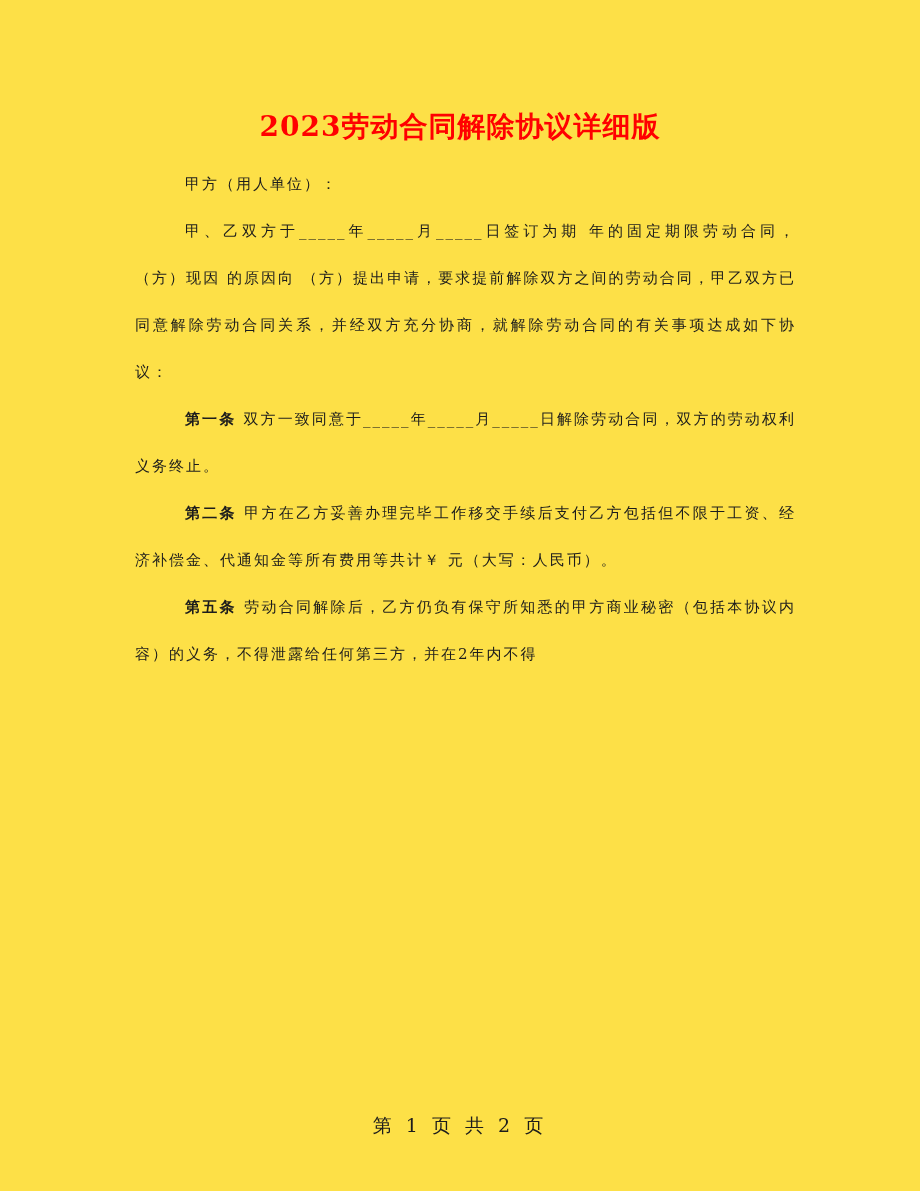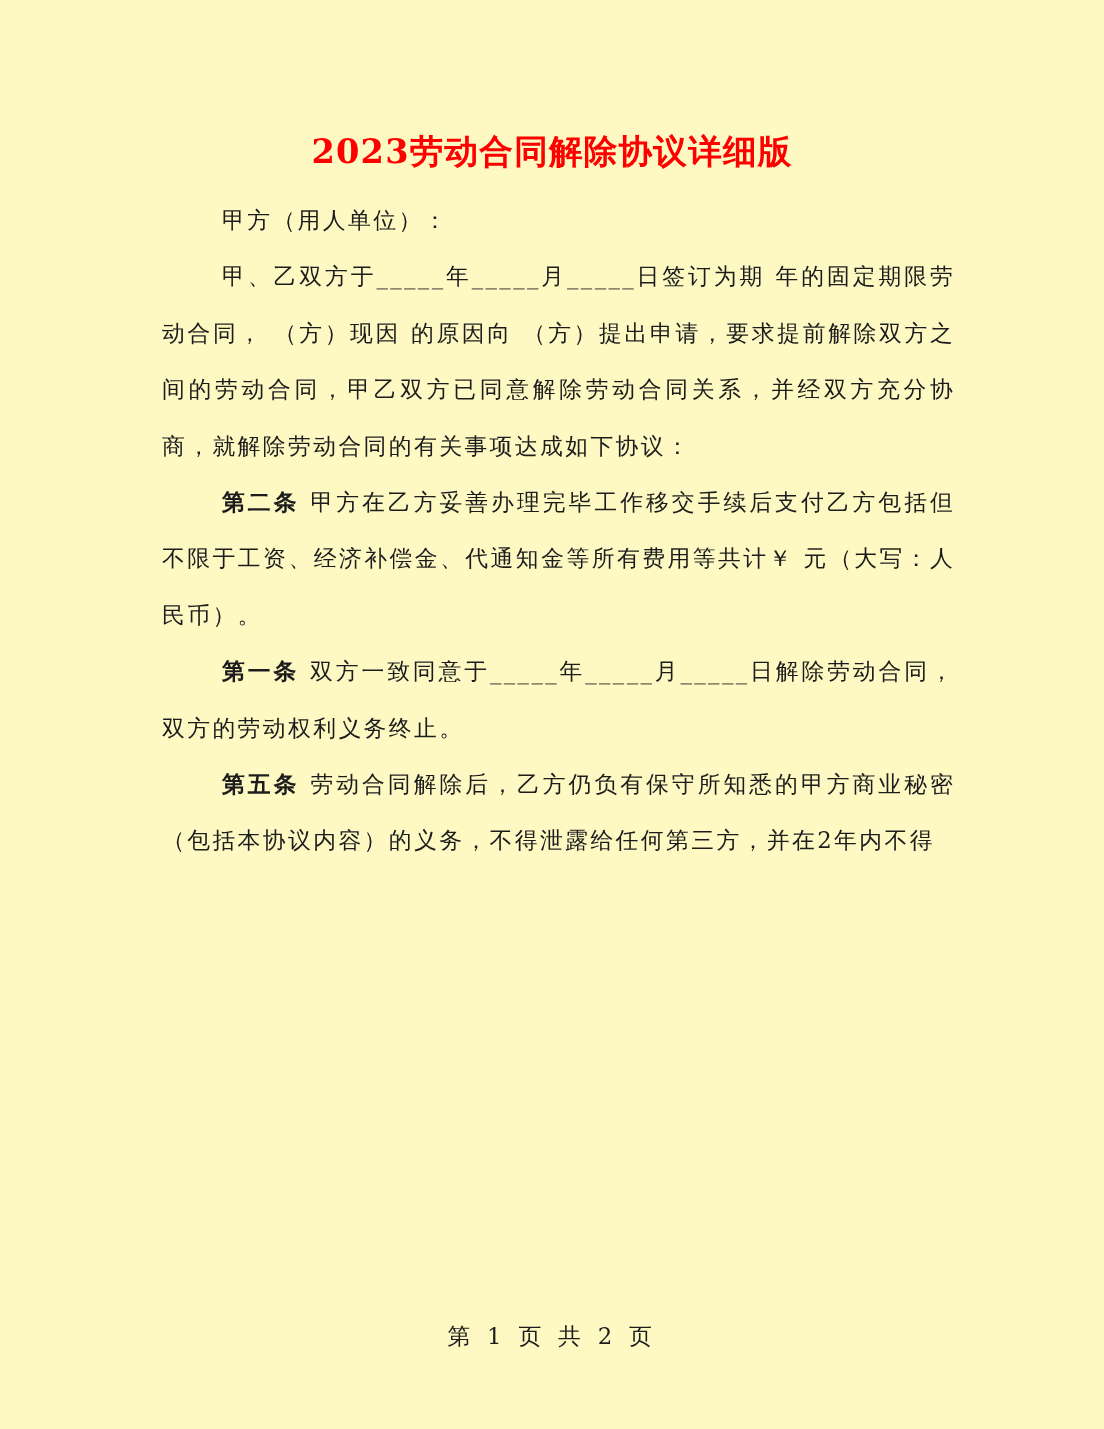--- a/index.html
+++ b/index.html
@@ -6,55 +6,55 @@
   html, body {
     margin: 0;
     padding: 0;
     background: #ffffff;
   }
   .page {
     position: relative;
     width: 920px;
     height: 1191px;
     margin: 0 auto;
-    background: #fef9c3;
+    background: #fde047;
     overflow: hidden;
     font-family: "DejaVu Serif", "Liberation Serif", serif;
   }
   .doc-title {
     margin-top: 103px;
     height: 48px;
     line-height: 48px;
     text-align: center;
     color: #ff0000;
     font-size: 28px;
     font-weight: bold;
     letter-spacing: 1px;
   }
   .doc-body {
     margin: 10px 124px 0 135px; 
     color: #1c1c1c;
-    font-size: 19px;
+    font-size: 15px;
     line-height: 47px;
     text-align: justify;
     letter-spacing: 2px;
   }
   .doc-body p {
     margin: 0;
     padding: 0;
     text-indent: 50px;
   }
   .clause-label {
     font-weight: bold;
   }
   .page-footer {
     position: absolute;
     left: 0;
     right: 0;
-    bottom: 64px;
+    bottom: 53px;
     height: 26px;
     line-height: 26px;
     text-align: center;
     color: #1c1c1c;
     font-size: 19px;
     letter-spacing: 4px;
   }
 </style>
 </head>
 <body>
@@ -63,23 +63,23 @@
 
   <div class="doc-title">2023劳动合同解除协议详细版</div>
 
   <div class="doc-body">
 
     <p><b class="clause-label"></b><span>甲方（用人单位）：</span></p>
 
 
     <p><b class="clause-label"></b><span>甲、乙双方于_____年_____月_____日签订为期 年的固定期限劳动合同， （方）现因 的原因向 （方）提出申请，要求提前解除双方之间的劳动合同，甲乙双方已同意解除劳动合同关系，并经双方充分协商，就解除劳动合同的有关事项达成如下协议：</span></p>
 
+    <p><b class="clause-label">第一条 </b><span>双方一致同意于_____年_____月_____日解除劳动合同，双方的劳动权利义务终止。</span></p>
+
     <p><b class="clause-label">第二条 </b><span>甲方在乙方妥善办理完毕工作移交手续后支付乙方包括但不限于工资、经济补偿金、代通知金等所有费用等共计￥ 元（大写：人民币）。</span></p>
-
-    <p><b class="clause-label">第一条 </b><span>双方一致同意于_____年_____月_____日解除劳动合同，双方的劳动权利义务终止。</span></p>
 
 
 
     <p><b class="clause-label">第五条 </b><span>劳动合同解除后，乙方仍负有保守所知悉的甲方商业秘密（包括本协议内容）的义务，不得泄露给任何第三方，并在2年内不得</span></p>
 
   </div>
 
   <div class="page-footer">第 1 页 共 2 页</div>
 
 </div>

